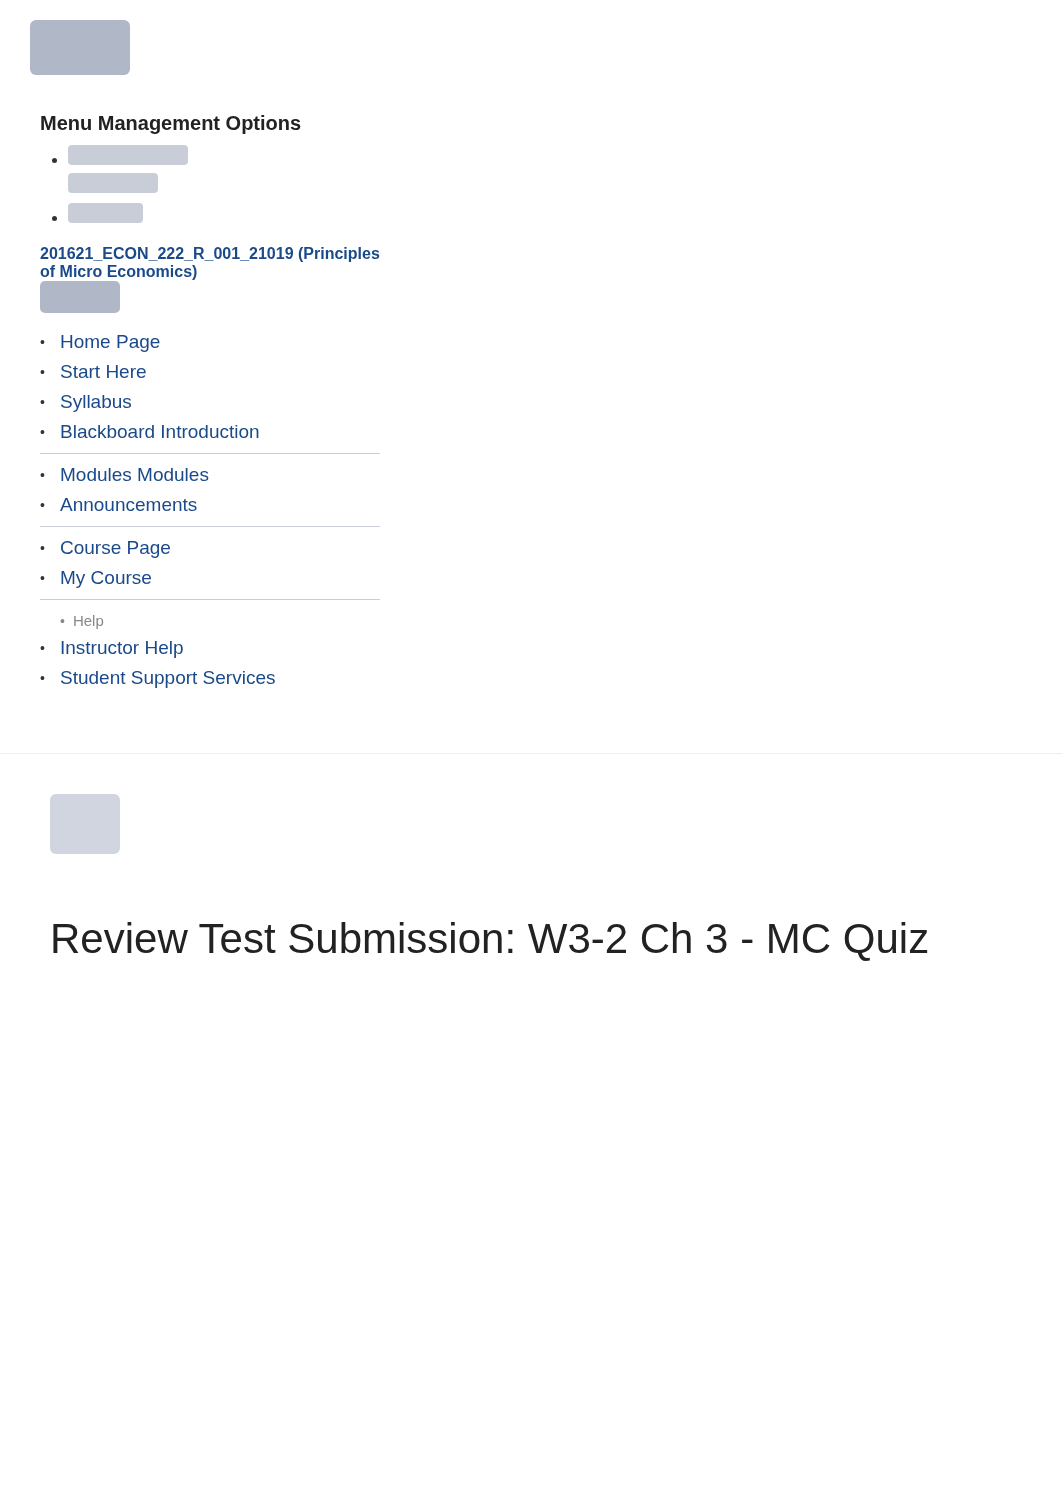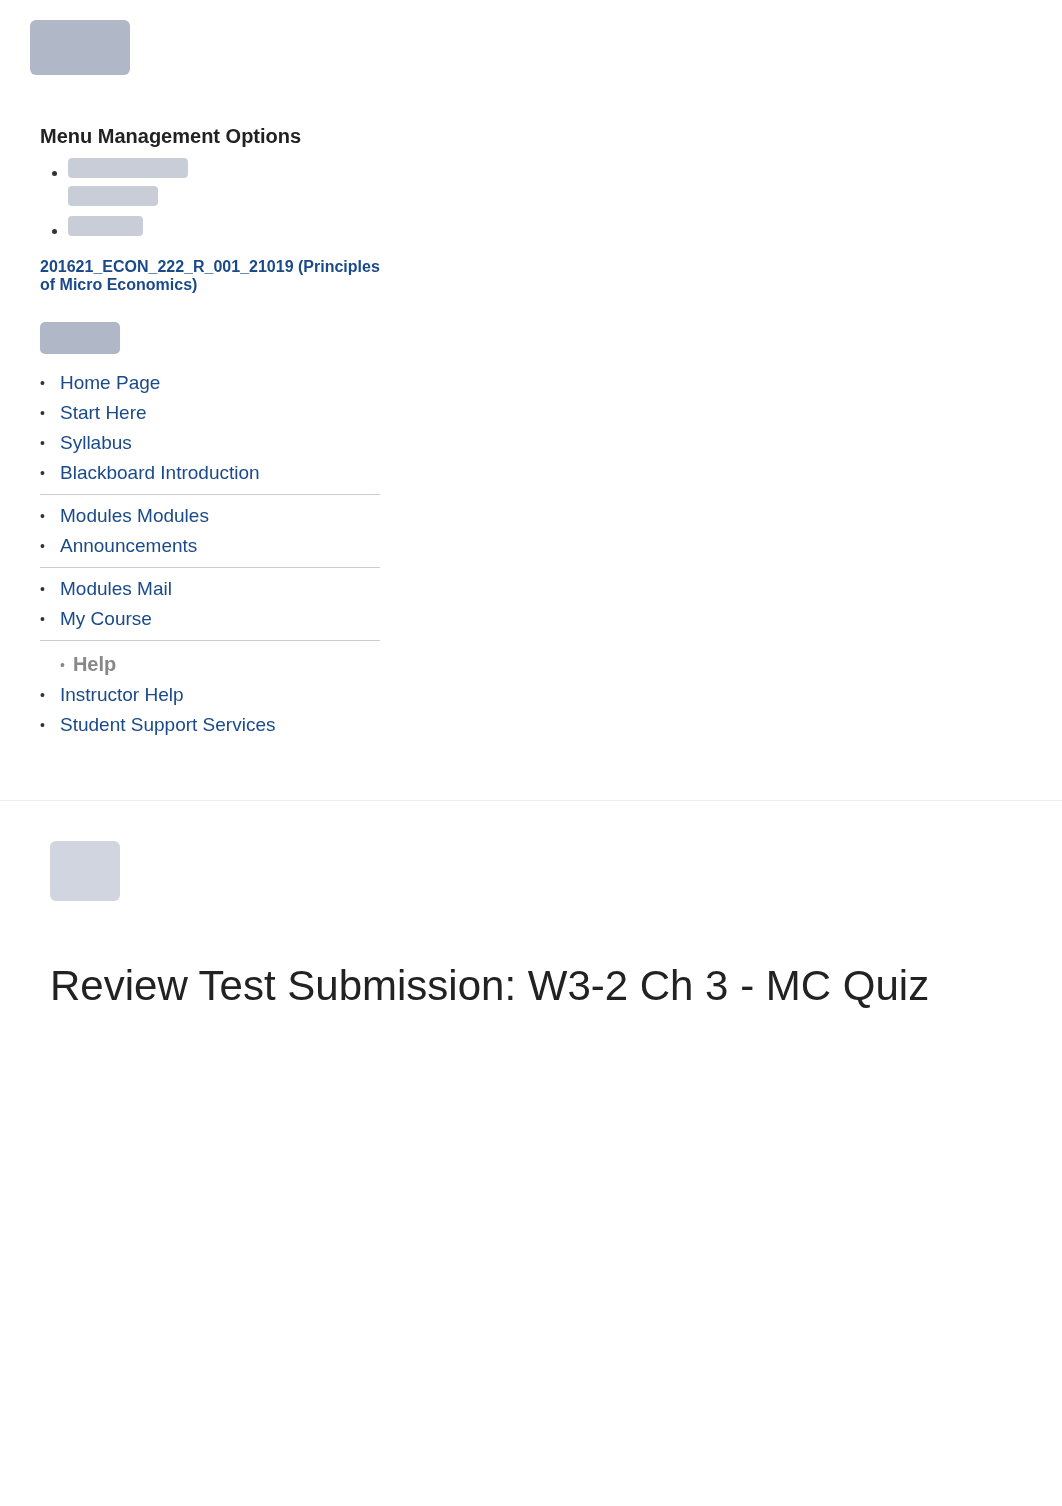--- a/index.html
+++ b/index.html
@@ -38,21 +38,21 @@
     
     .sidebar {
       padding: 10px 40px 20px 40px;
       max-width: 420px;
     }
 
     .section-heading {
       font-size: 20px;
       font-weight: bold;
       color: #222222;
-      margin: 26px 0 10px 0;
+      margin: 13px 0 10px 0;
     }
 
     
     .menu-mgmt-section {
       margin-bottom: 18px;
     }
 
     .menu-mgmt-buttons {
       list-style: disc;
       padding-left: 28px;
@@ -86,21 +86,21 @@
     .course-menu-section {
       margin-bottom: 10px;
     }
 
     .course-title-link {
       color: #1a4a8a;
       font-size: 16px;
       font-weight: bold;
       text-decoration: none;
       display: block;
-      margin: 8px 0 28px 0;
+      margin: 8px 0 0 0;
     }
 
     
     .add-btn-placeholder {
       width: 80px;
       height: 32px;
       background-color: #b0b8c8;
       border-radius: 5px;
       display: block;
       margin-bottom: 14px;
@@ -143,22 +143,22 @@
       margin: 4px 0;
     }
 
     .help-bullet {
       color: #888;
       margin-right: 8px;
       font-size: 14px;
     }
 
     .help-label {
-      font-size: 20px;
-      font-weight: bold;
+      font-size: 15px;
+      font-weight: normal;
       color: #888888;
     }
 
     
     .main-content {
       padding: 40px 50px 30px 50px;
       margin-top: 30px;
       border-top: 1px solid #eeeeee;
     }
 
@@ -239,21 +239,21 @@
         <li>
           <span class="bullet">•</span>
           <a class="menu-link" href="#">Announcements</a>
         </li>
         <li class="divider-item" style="padding:0; list-style:none;">
           <hr style="border:none; border-top:1px solid #c8cdd8; width:100%; margin:6px 0;">
         </li>
 
         <li>
           <span class="bullet">•</span>
-          <a class="menu-link" href="#">Modules Mail</a>
+          <a class="menu-link" href="#">Course Page</a>
         </li>
         <li>
           <span class="bullet">•</span>
           <a class="menu-link" href="#">My Course</a>
         </li>
         <li class="divider-item" style="padding:0; list-style:none;">
           <hr style="border:none; border-top:1px solid #c8cdd8; width:100%; margin:6px 0;">
         </li>
 
         <li style="list-style:none; padding: 6px 0 4px 20px;">

